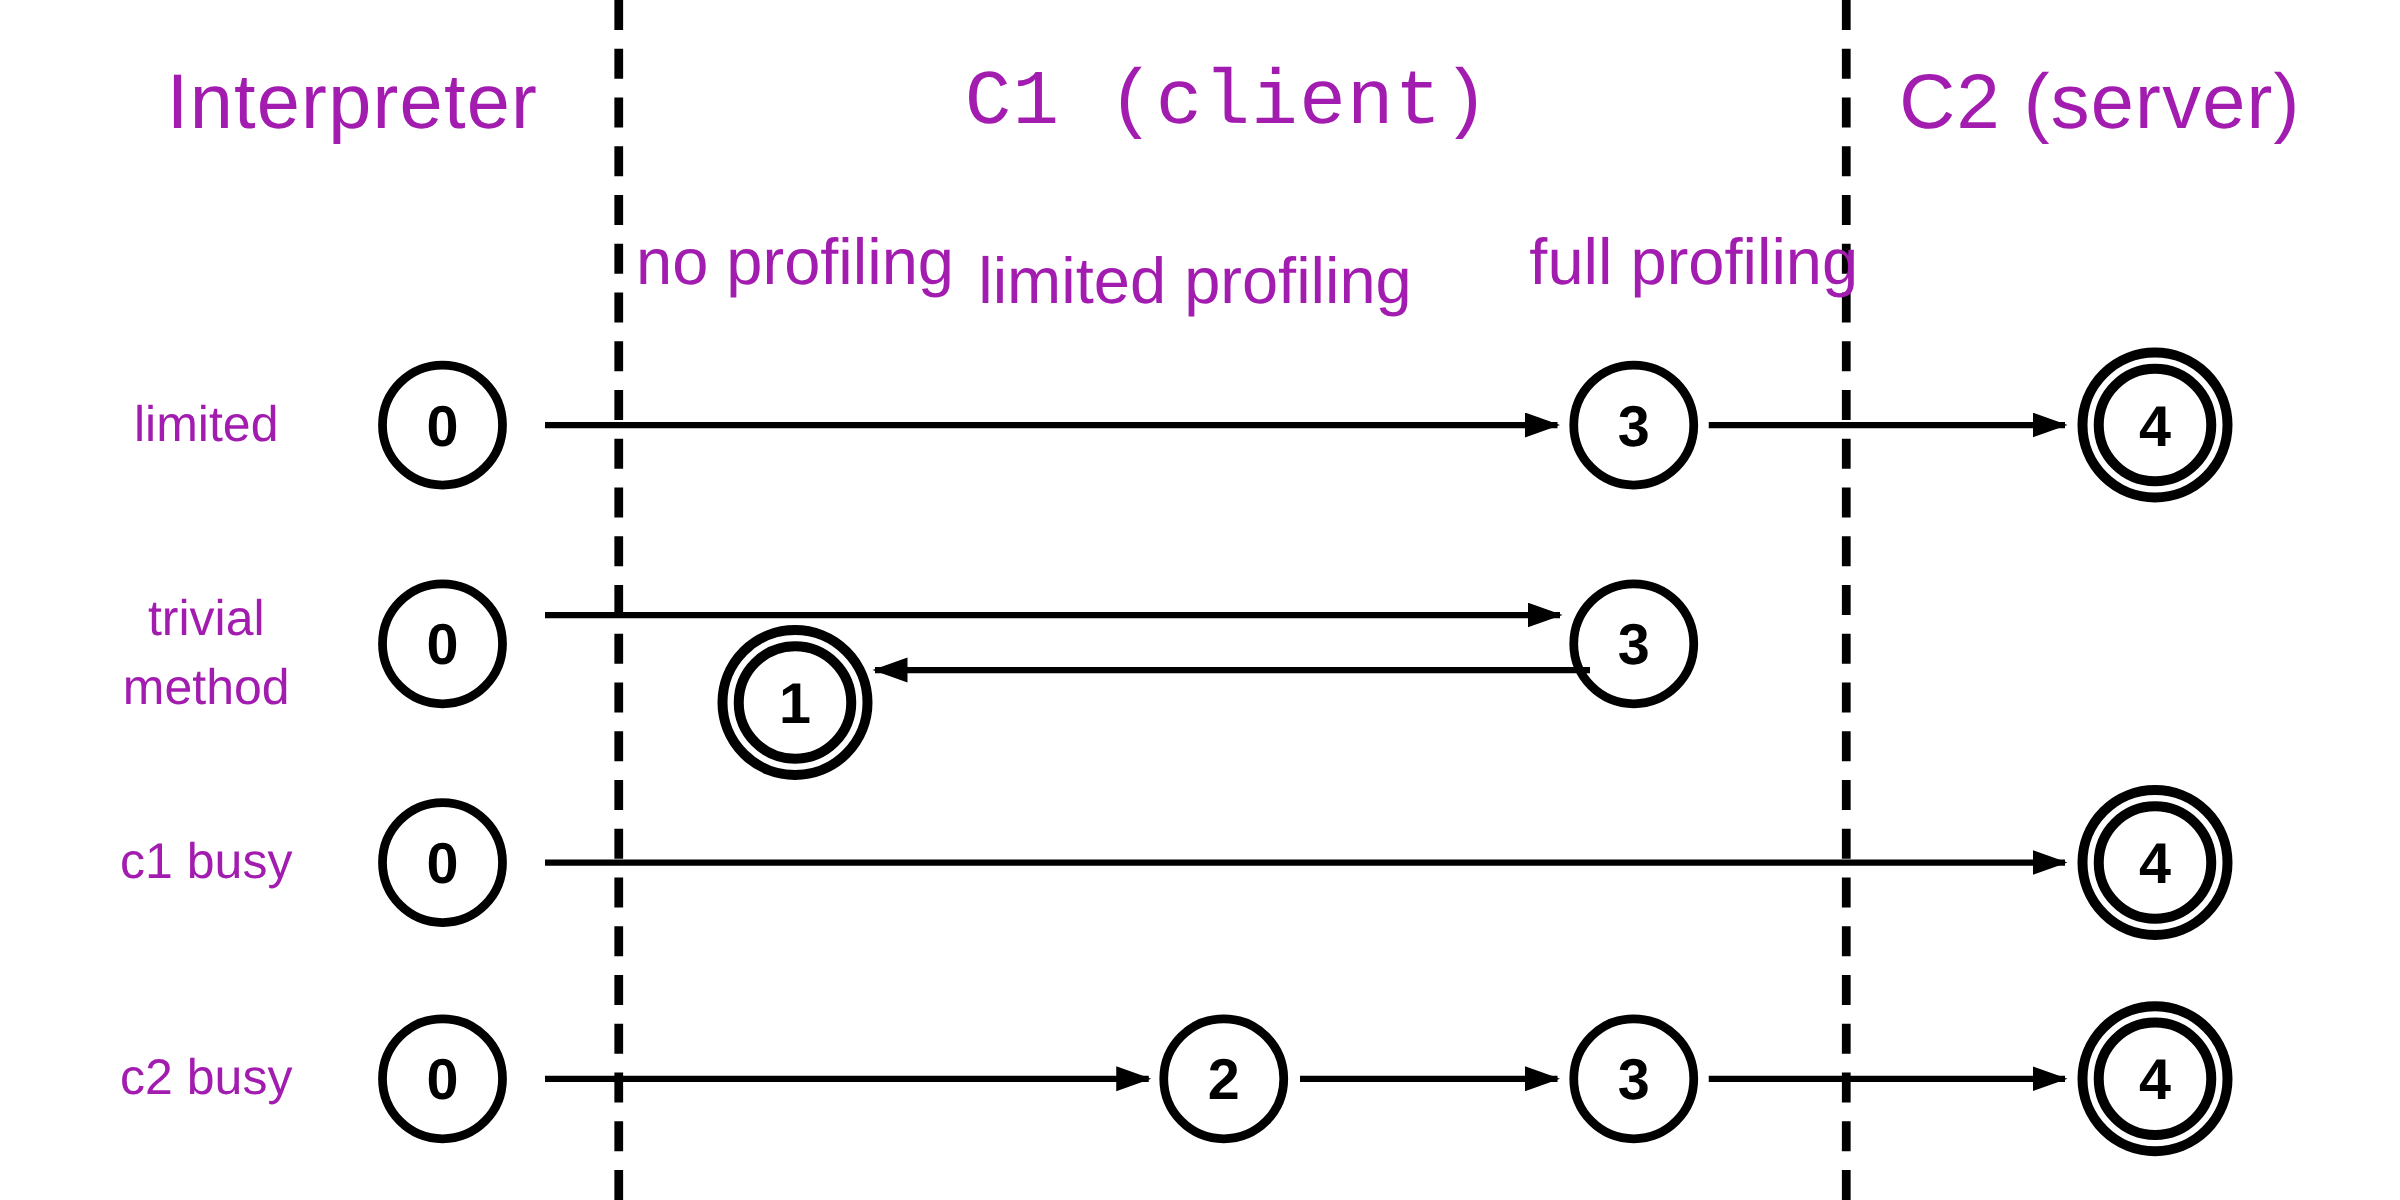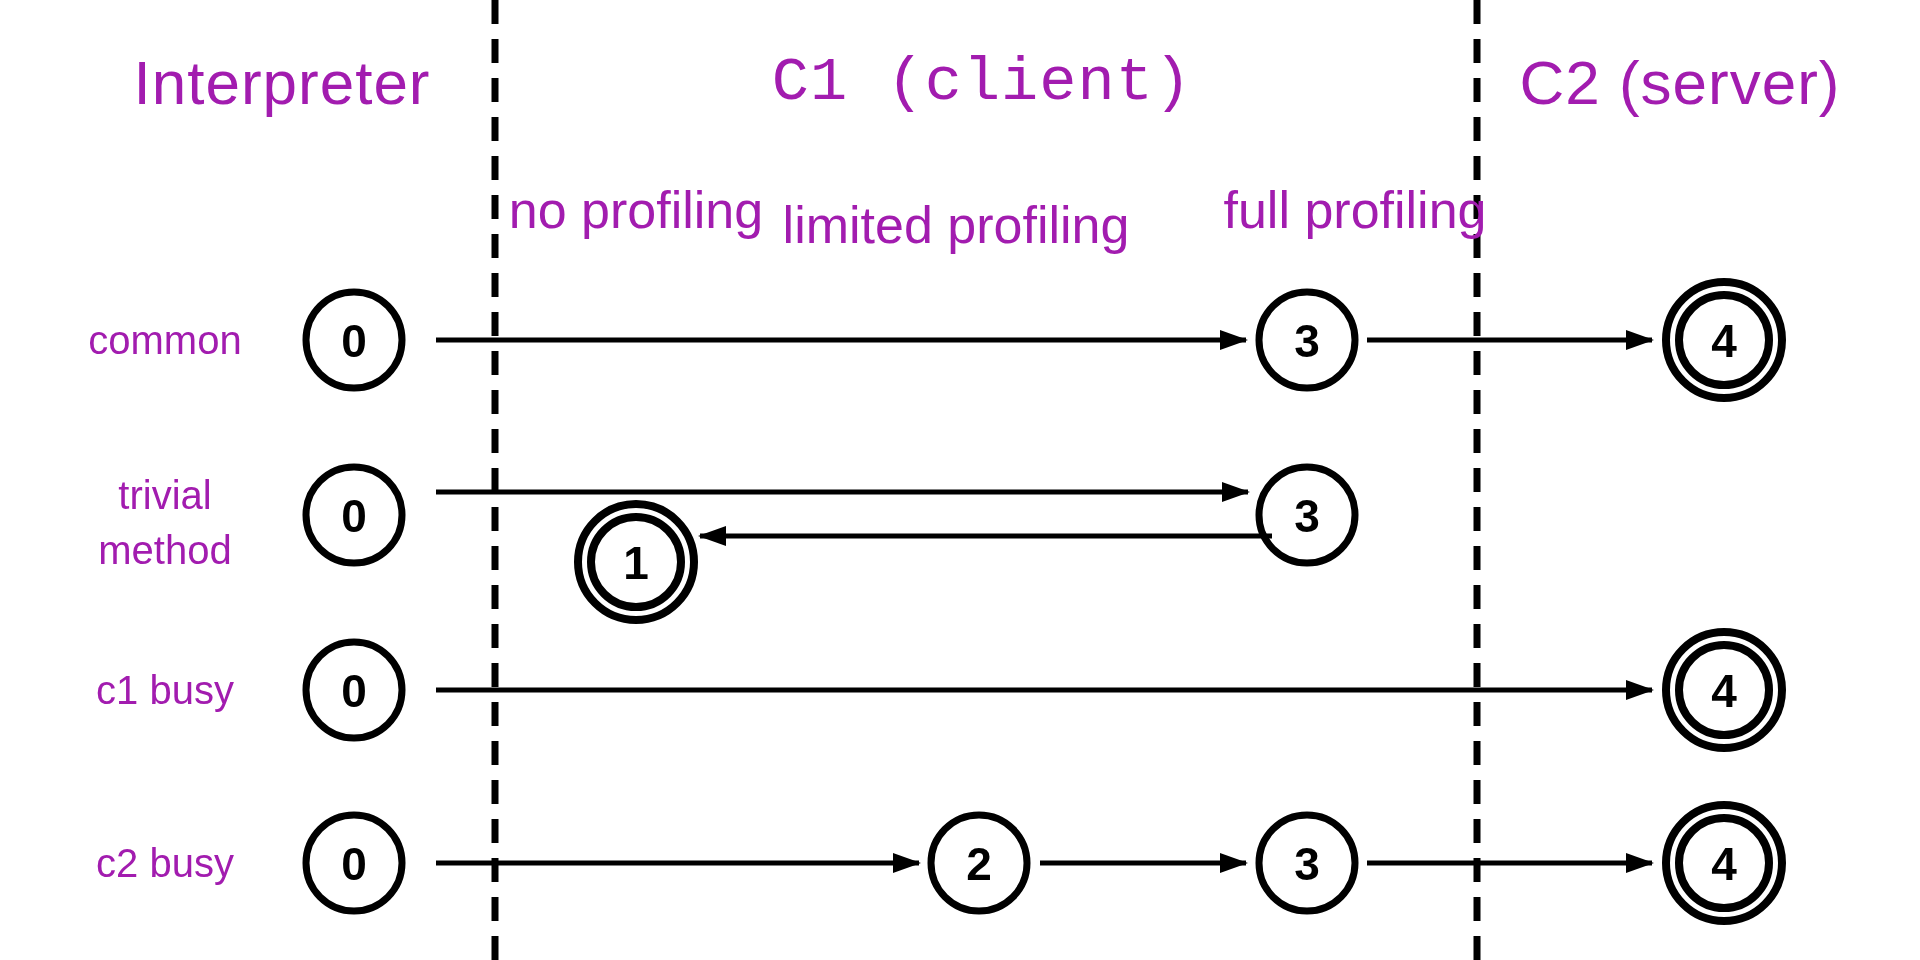--- a/index.html
+++ b/index.html
@@ -126,19 +126,19 @@
   </svg>
 
   <div class="label lane-title" style="left:282px; top:82px;">Interpreter</div>
   <div class="label lane-title" style="left:982px; top:82px;font-family:Liberation Mono, monospace;">C1 (client)</div>
   <div class="label lane-title" style="left:1680px; top:82px;">C2 (server)</div>
 
   <div class="label phase-label" style="left:636px; top:210px;">no profiling</div>
   <div class="label phase-label" style="left:956px; top:210px;margin-top:15px;">limited profiling</div>
   <div class="label phase-label" style="left:1307px; top:210px;margin-left:48px;">full profiling</div>
 
-  <div class="label row-label" style="left:165px; top:340px;">common</div>
+  <div class="label row-label" style="left:165px; top:340px;">limited</div>
   <div class="label row-label two-line" style="left:165px; top:523px;">trivial
 method</div>
   <div class="label row-label" style="left:165px; top:690px;">c1 busy</div>
   <div class="label row-label" style="left:165px; top:863px;">c2 busy</div>
 
 </div>
 
 </body></html>

